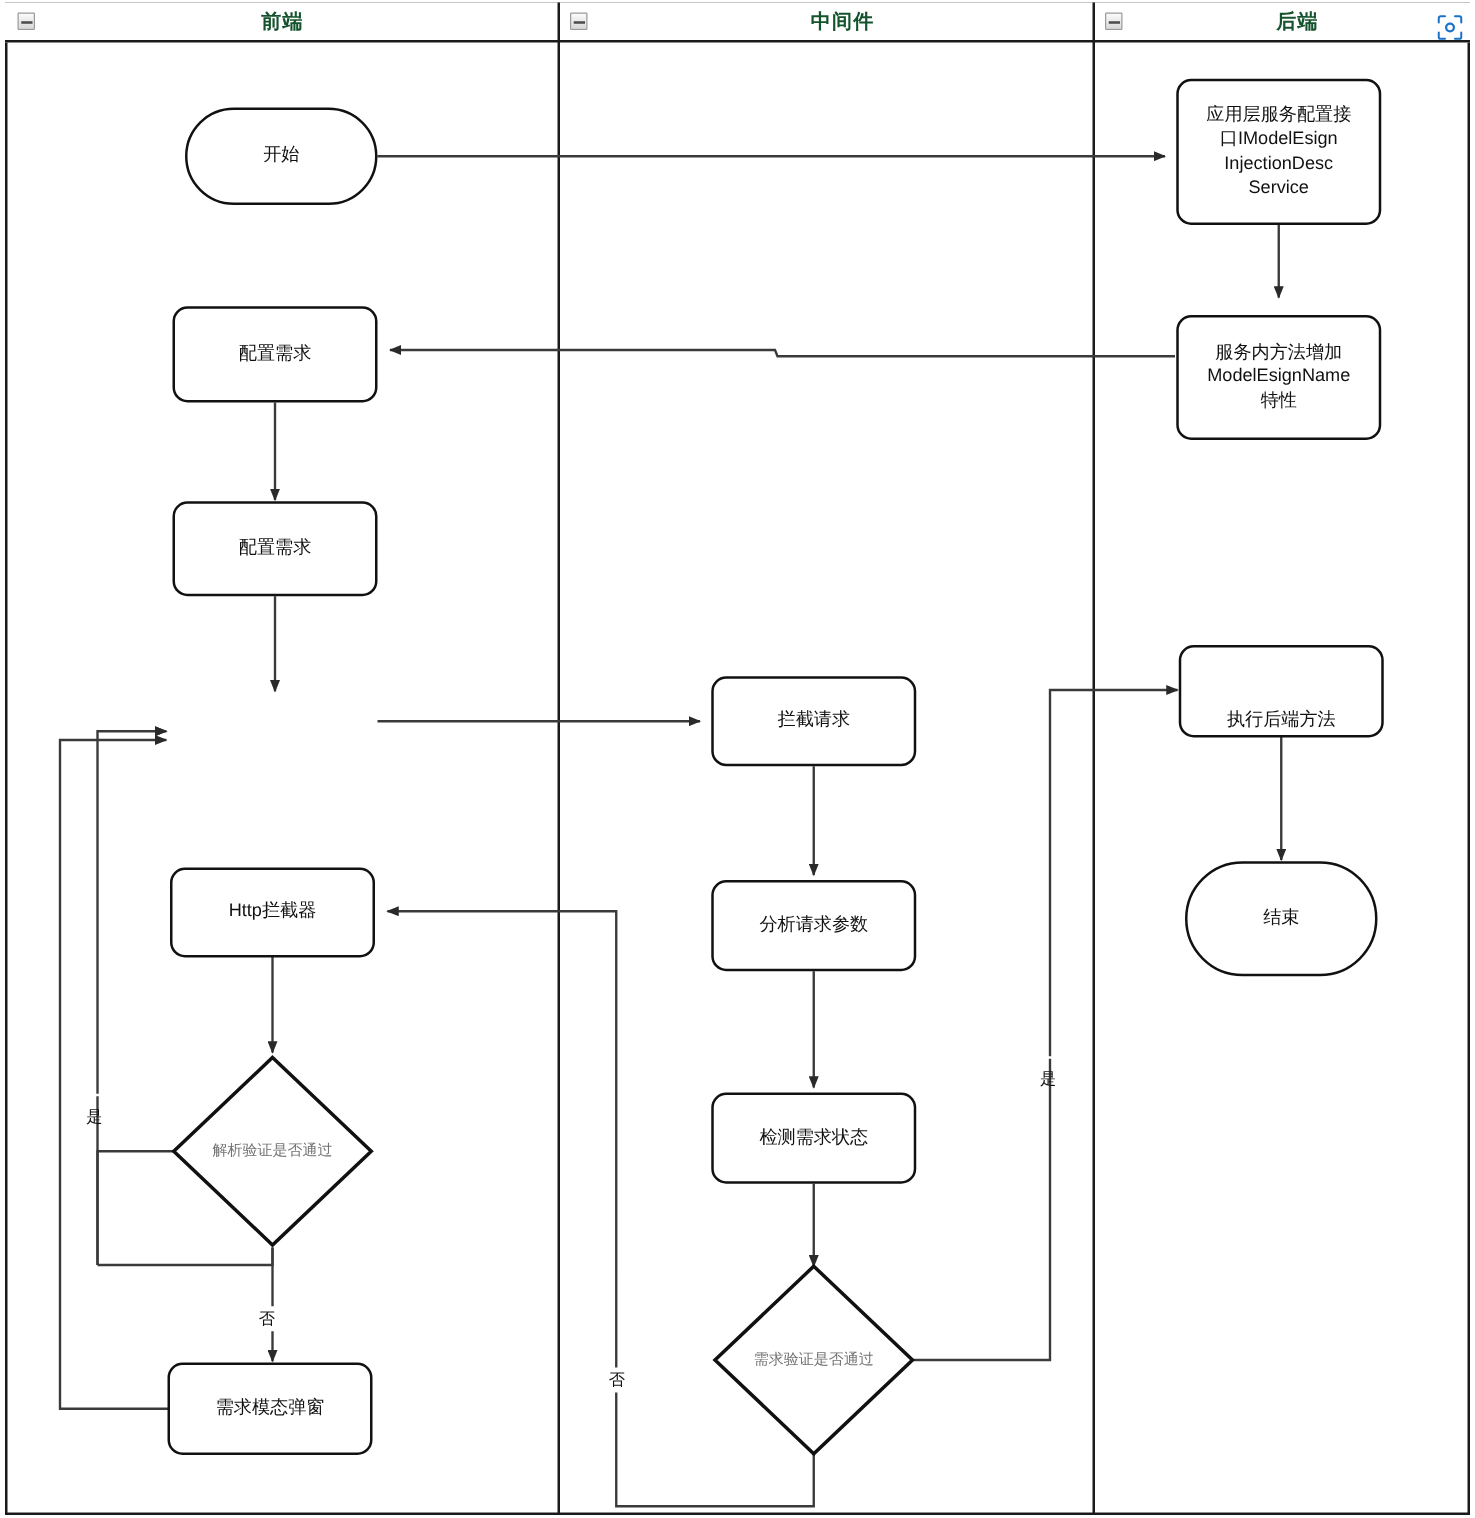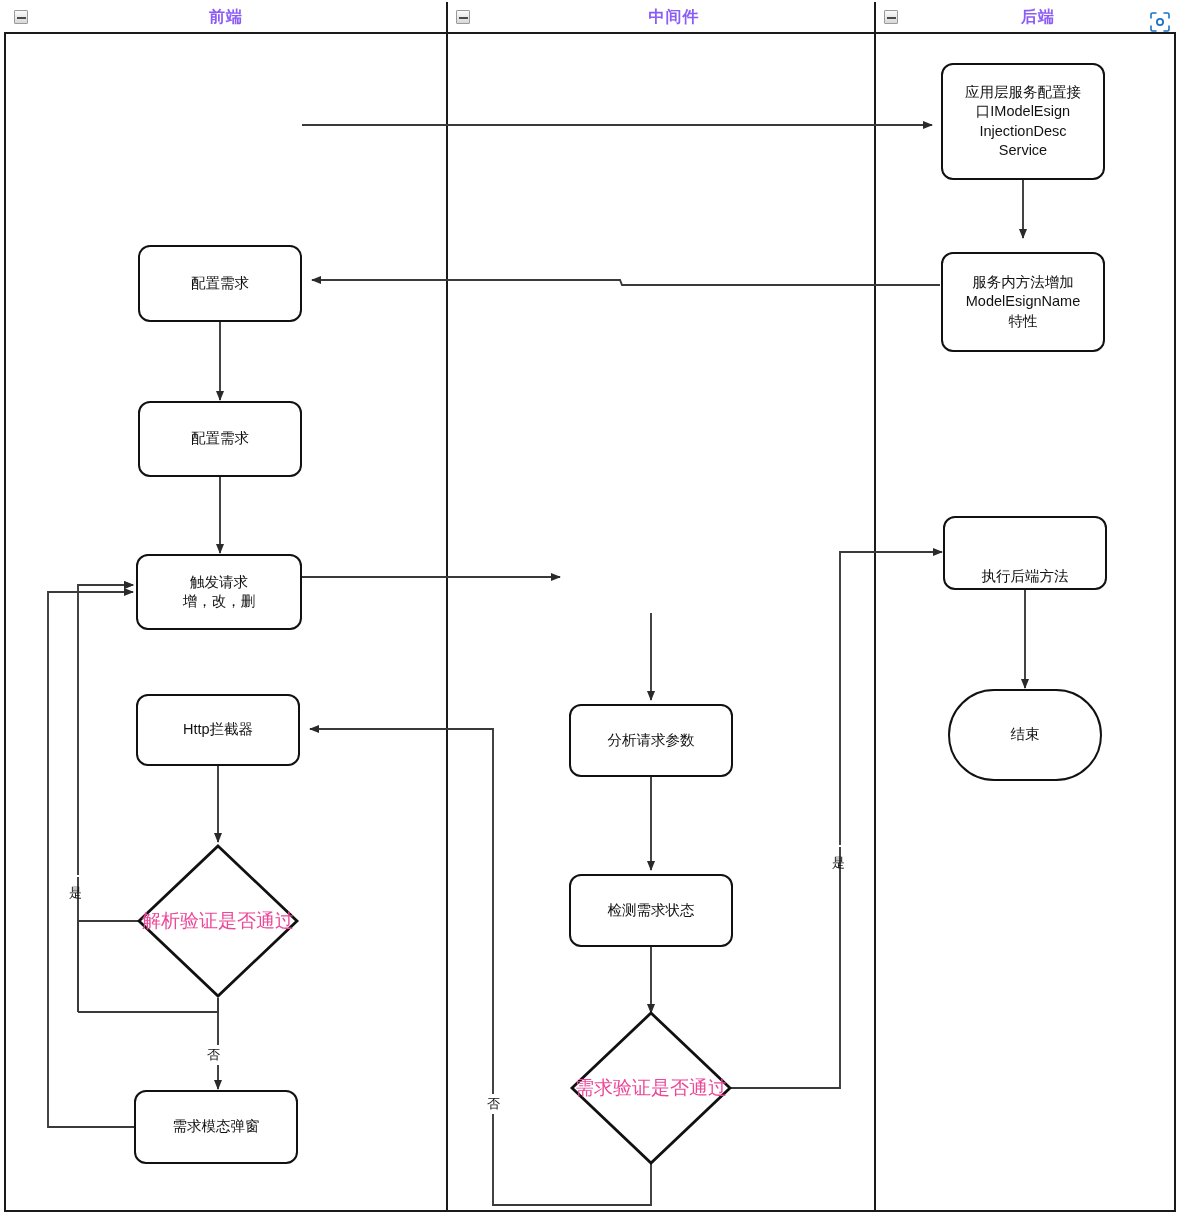--- a/index.html
+++ b/index.html
@@ -30,21 +30,21 @@
     width: 1172px; height: 32px;
     border-bottom: 2px solid #1a1a1a;
     background: #ffffff;
   }
   .lane-head {
     position: absolute;
     top: 2px; height: 30px;
     display: flex; align-items: center; justify-content: center;
   }
   .lane-head .title {
-    font-size: 16px; font-weight: bold; color: #8b5cf6;
+    font-size: 16px; font-weight: bold; color: #14532d;
     letter-spacing: 1px;
   }
   .collapse-btn {
     position: absolute;
     width: 14px; height: 14px;
     border: 1px solid #9a9a9a;
     background: linear-gradient(#fbfbfb, #d8d8d8);
     border-radius: 1px;
   }
   .collapse-btn::after {
@@ -91,22 +91,22 @@
     background: transparent;
   }
   .diamond-shape {
     position: absolute;
     left: 0; top: 0; width: 100%; height: 100%;
   }
   .diamond-shape svg { display: block; }
   .decision-label {
     position: relative;
     z-index: 2;
-    font-size: 19px;
-    color: #ec4899;
+    font-size: 12px;
+    color: #737373;
     white-space: nowrap;
   }
   
   .wires {
     position: absolute;
     left: 0; top: 0; width: 1180px; height: 1214px;
     z-index: 2;
     pointer-events: none;
   }
   
@@ -200,51 +200,53 @@
       <path d="M78,1012 L78,585 L133,585" marker-end="url(#arw)"></path>
 
       <path d="M218,998 L218,1089" marker-end="url(#arw)"></path>
 
       <path d="M136,1127 L48,1127 L48,592 L133,592" marker-end="url(#arw)"></path>
 
       <path d="M218,998 L218,1012 L78,1012"></path>
     </g>
   </svg>
 
+  <div class="node terminal" style="left:148px; top:86px; width:154px; height:78px;">
+    <span>开始</span>
+  </div>
 
   <div class="node process" style="left:138px; top:245px; width:164px; height:77px;">
     <span>配置需求</span>
   </div>
 
   <div class="node process" style="left:138px; top:401px; width:164px; height:76px;">
     <span>配置需求</span>
   </div>
 
-  <div class="node process" style="left:136px; top:554px; width:166px; height:76px; flex-direction:column;">
-    <span>触发请求</span>
-    <span>增，改，删</span>
-  </div>
 
   <div class="node process" style="left:136px; top:694px; width:164px; height:72px;">
     <span>Http拦截器</span>
   </div>
 
   <div class="node decision" style="left:136px; top:843px; width:164px; height:156px;">
     <div class="diamond-shape">
       <svg width="164" height="156" viewBox="0 0 164 156">
         <polygon points="82,3 161,78 82,153 3,78" fill="#ffffff" stroke="#111111" stroke-width="2.8"></polygon>
       </svg>
     </div>
     <span class="decision-label">解析验证是否通过</span>
   </div>
 
   <div class="node process" style="left:134px; top:1090px; width:164px; height:74px;">
     <span>需求模态弹窗</span>
   </div>
 
+  <div class="node process" style="left:569px; top:541px; width:164px; height:72px;">
+    <span>拦截请求</span>
+  </div>
 
   <div class="node process" style="left:569px; top:704px; width:164px; height:73px;">
     <span>分析请求参数</span>
   </div>
 
   <div class="node process" style="left:569px; top:874px; width:164px; height:73px;">
     <span>检测需求状态</span>
   </div>
 
   <div class="node decision" style="left:569px; top:1010px; width:164px; height:156px;">

